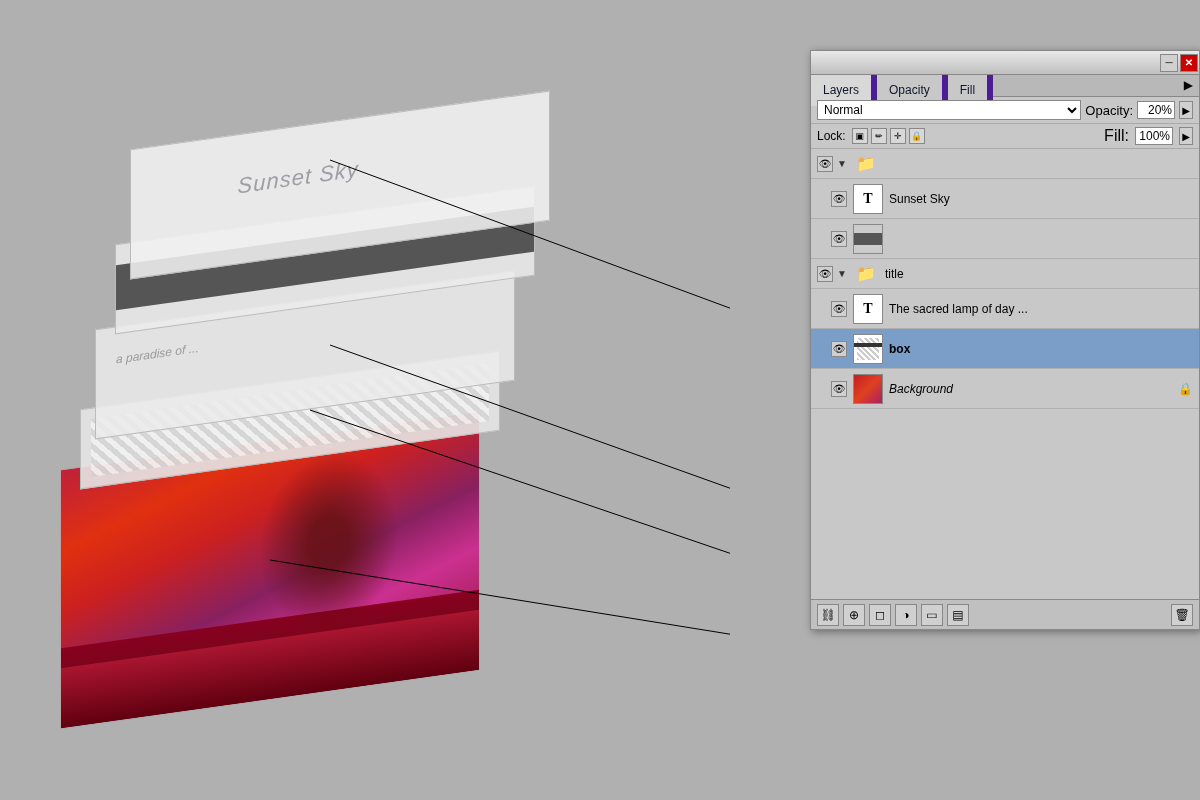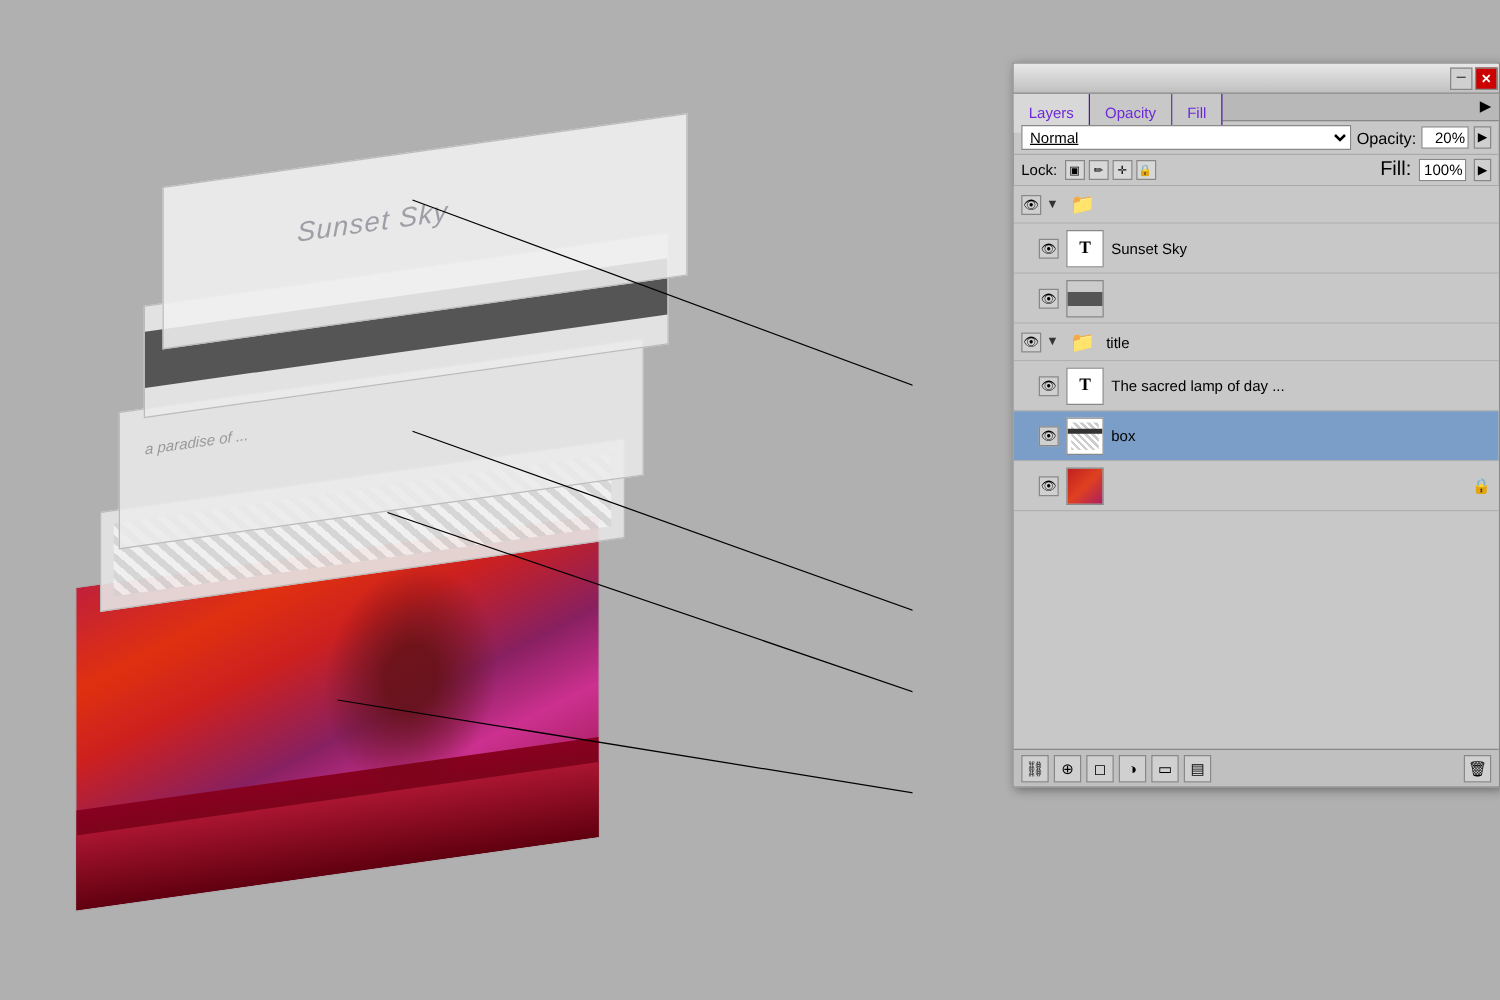--- a/index.html
+++ b/index.html
@@ -177,24 +177,24 @@
     .panel-tabs {
       display: flex;
       background: #b8b8b8;
       border-bottom: 1px solid #888;
       height: 22px;
     }
     .panel-tab {
       padding: 15px 12px;
       font-size: 12px;
       cursor: pointer;
-      border-right: 1px solid #4c1d95;
+      border-right: 6px solid #4c1d95;
       display: flex; align-items: center;
       background: #c8c8c8;
-      color: #6d28d9;
+      color: #0f172a;
     }
     .panel-tab.active {
       background: #d8d8d8;
       border-bottom: 1px solid #d8d8d8;
     }
     .panel-tab-arrow {
       margin-left: auto;
       padding: 3px 6px;
       font-size: 12px;
       cursor: pointer;
@@ -208,21 +208,20 @@
       gap: 4px;
       border-bottom: 1px solid #aaa;
     }
     .blend-select {
       flex: 1;
       height: 20px;
       font-size: 12px;
       background: white;
       border: 1px solid #888;
       padding: 0 2px;
-      text-decoration: underline;
     }
     .opacity-label {
       font-size: 13px;
       color: #000;
     }
     .opacity-value {
       width: 38px;
       height: 18px;
       font-size: 12px;
       background: white;
@@ -338,21 +337,21 @@
       background: none;
       border: none;
       font-size: 16px;
     }
 
     .layer-name {
       font-size: 12px;
       color: #000;
       flex: 1;
     }
-    .layer-name.bold { font-weight: normal; }
+    .layer-name.bold { font-weight: bold; }
     .layer-name.italic { font-style: italic; }
 
     .lock-badge {
       font-size: 12px;
       color: #555;
       margin-left: auto;
     }
 
     .triangle-icon {
       font-size: 10px;
@@ -504,20 +503,21 @@
       <div class="layer-thumb type-box" style="background: white; border: 1px solid #888; position: relative;">
         <div style="position:absolute; top:3px; left:3px; right:3px; bottom:3px; background: repeating-linear-gradient(45deg, #ccc 0,#ccc 2px,#fff 2px,#fff 4px);"></div>
         <div style="position:absolute; top:8px; left:0; right:0; height:4px; background:#333;"></div>
       </div>
       <span class="layer-name bold">box</span>
     </div>
 
     <div class="layer-row">
       <div class="eye-icon">👁</div>
       <div class="layer-thumb type-sunset"></div>
+      <span class="layer-name italic">Background</span>
       <span class="lock-badge">🔒</span>
     </div>
 
   </div>
 
   <div class="panel-toolbar">
     <div class="toolbar-btn" title="Link layers">⛓</div>
     <div class="toolbar-btn" title="Layer effects">⊕</div>
     <div class="toolbar-btn" title="Add mask">◻</div>
     <div class="toolbar-btn" title="New fill/adjustment">◑</div>

